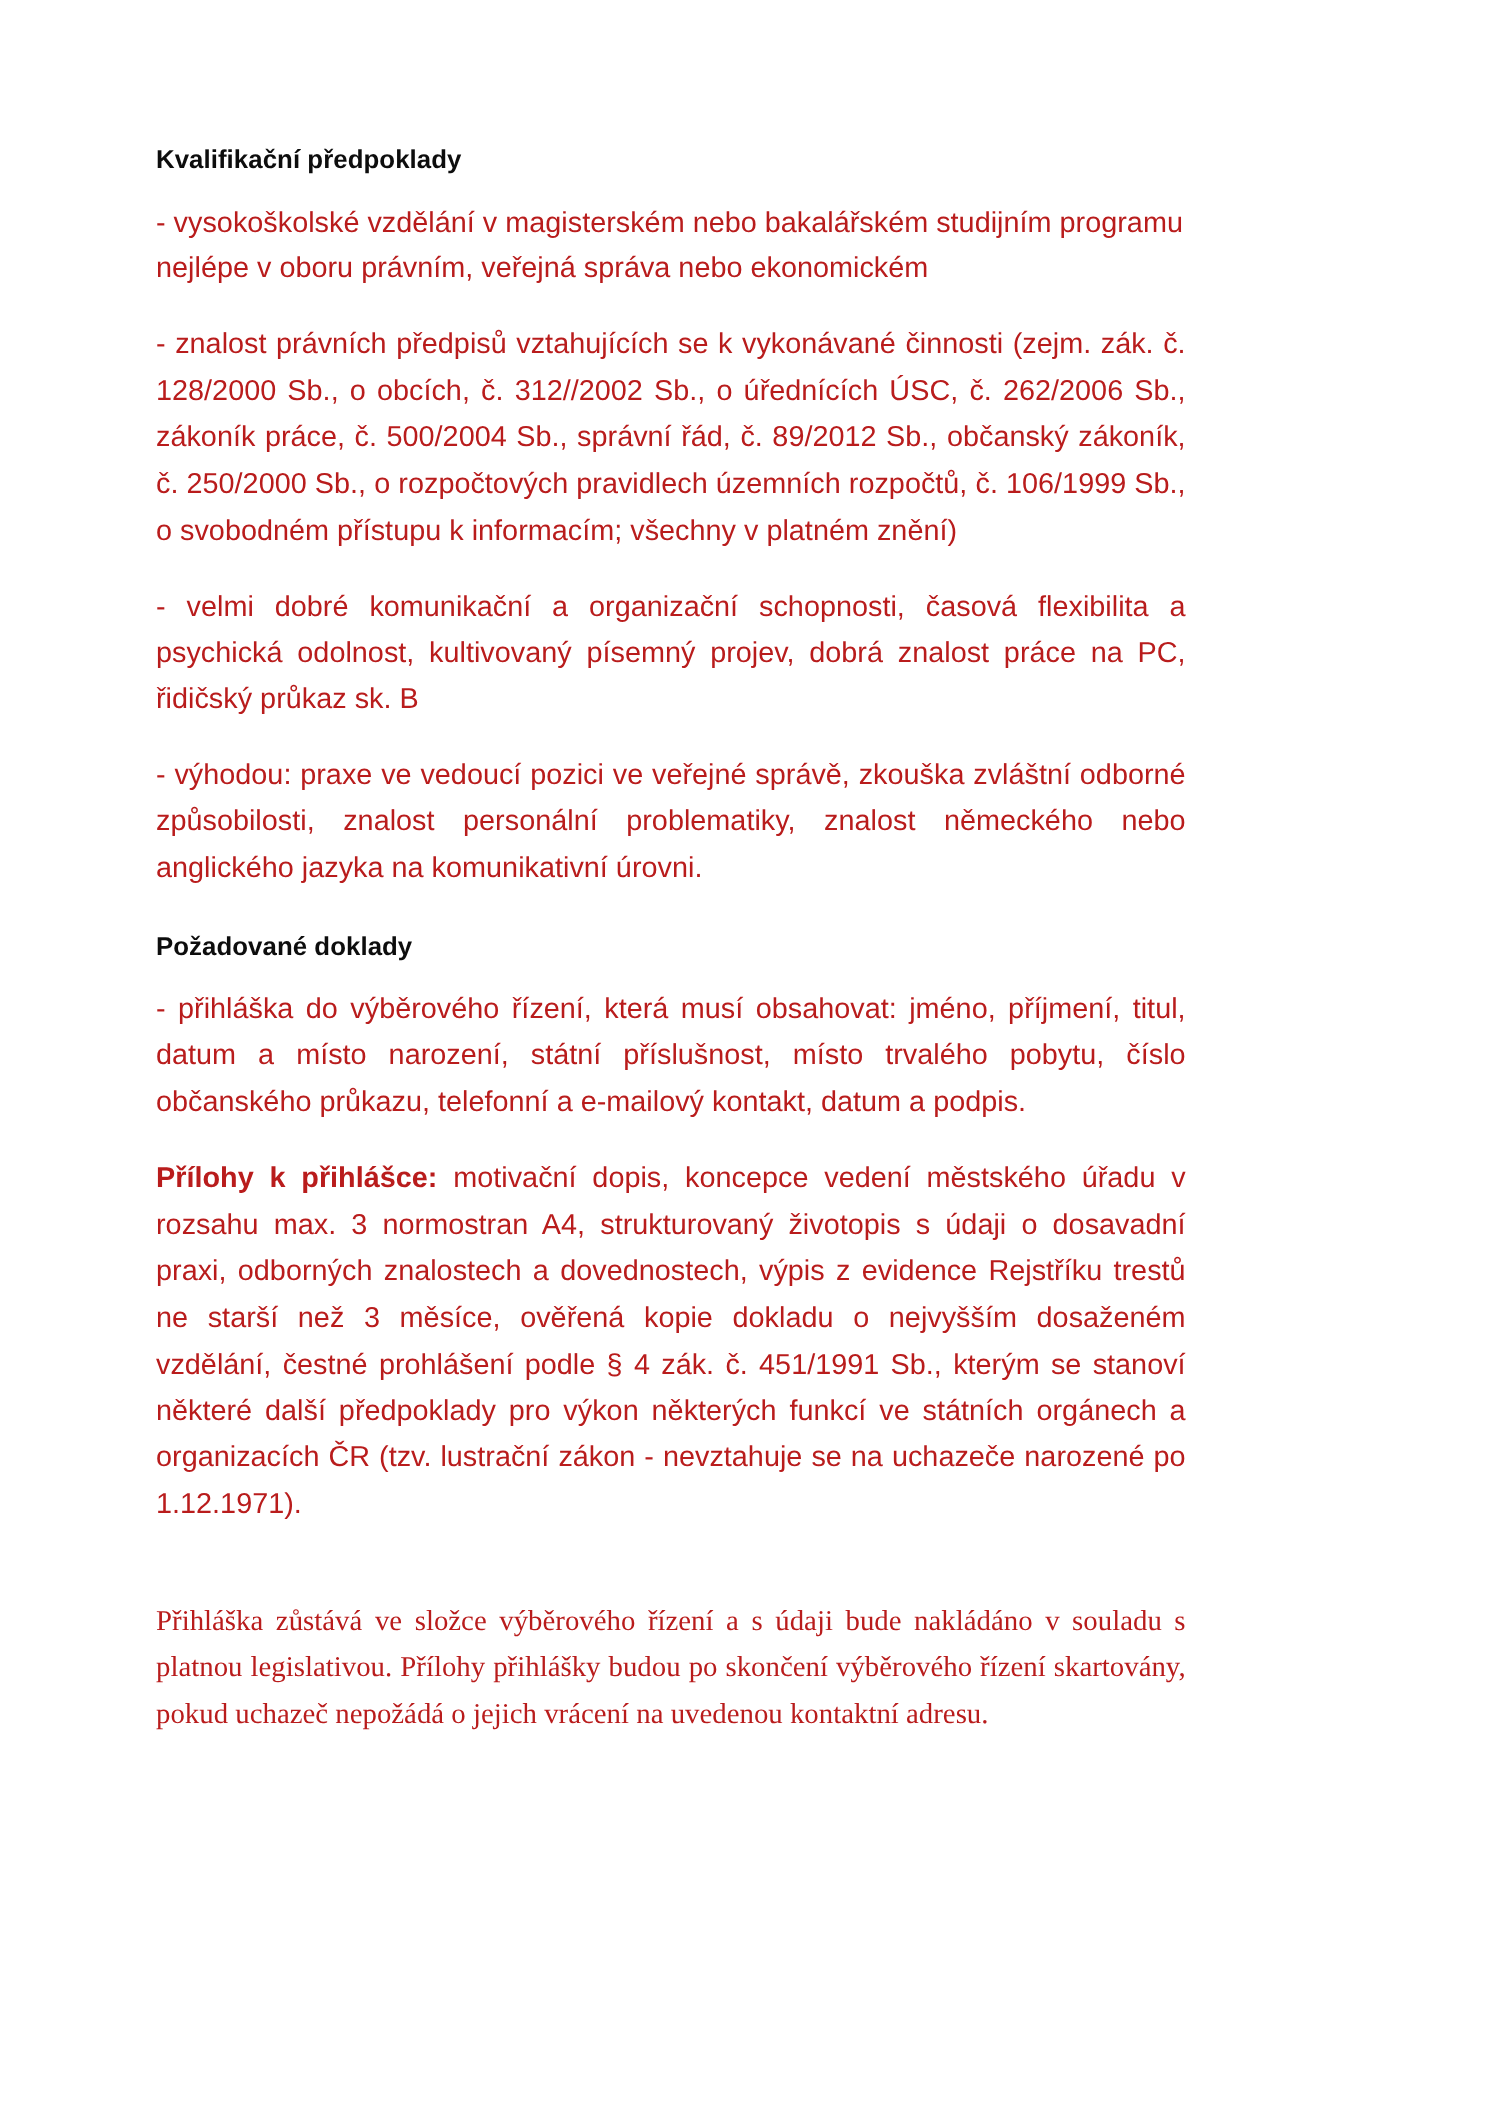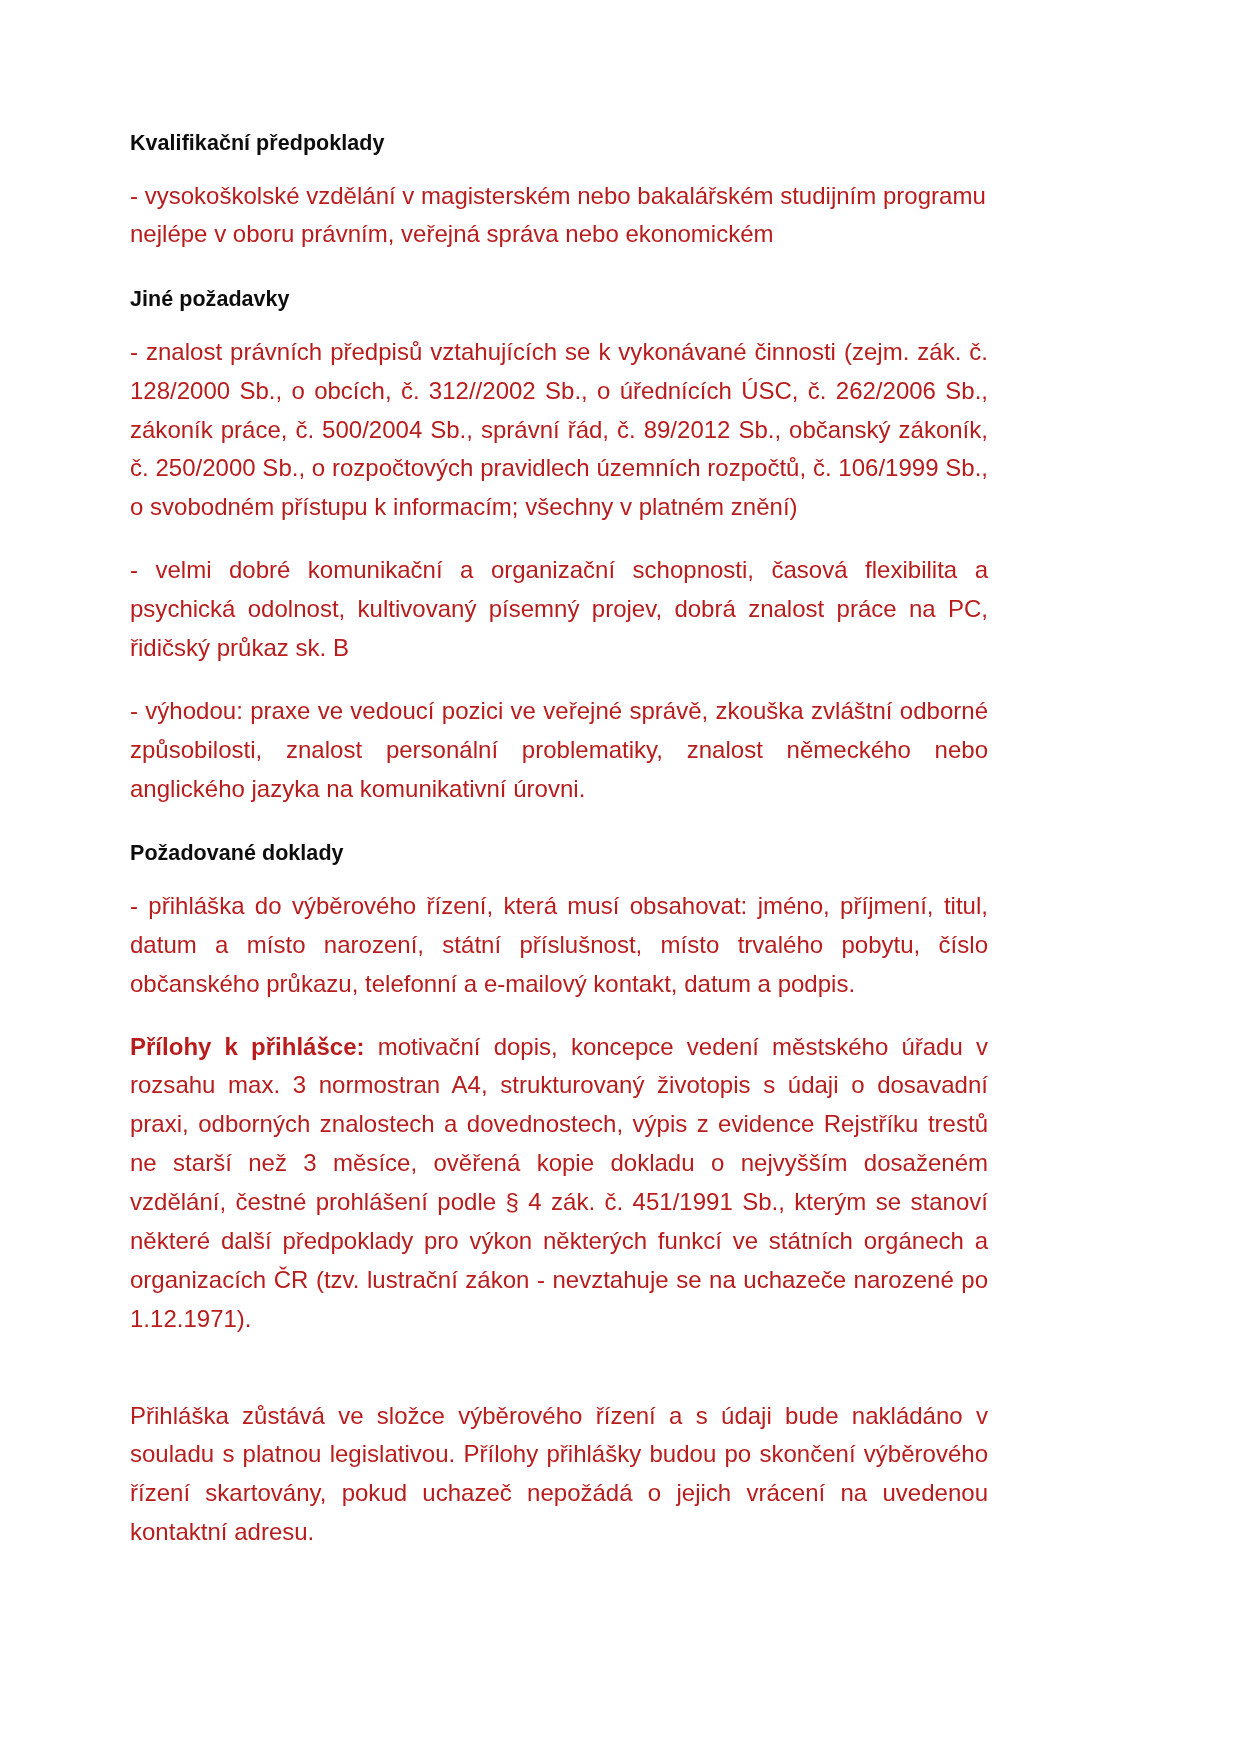--- a/index.html
+++ b/index.html
@@ -17,21 +17,21 @@
     width: 1240px;
     height: 1754px;
     margin: 0 auto;
     background: #ffffff;
     box-sizing: border-box;
     overflow: hidden;
   }
   .doc-body {
     position: absolute;
     left: 130px;
-    top: 128px;
+    top: 118px;
     width: 858px;
   }
   h2.section-heading {
     font-size: 21.5px;
     line-height: 1.42;
     font-weight: 700;
     margin: 0 0 18px 0;
     letter-spacing: 0.05px;
     color: #0d0d0d;
   }
@@ -52,38 +52,38 @@
     text-align: left;
   }
   p.para.last-in-block {
     margin-bottom: 26px;
   }
   .lead-bold {
     font-weight: 700;
   }
   .closing-block {
     margin-top: 58px;
+    font-family: Liberation Serif, serif;
   }
   .closing-block p.para {
     margin-bottom: 0;
   }
 </style>
 </head>
 <body>
 
 <div class="page">
   <div class="doc-body">
 
     <section>
       <h2 class="section-heading">Kvalifikační předpoklady</h2>
       <p class="para left">- vysokoškolské vzdělání v magisterském nebo bakalářském studijním programu nejlépe v oboru právním, veřejná správa nebo ekonomickém</p>
     </section>
 
     <section>
-      <h2 class="section-heading spaced-top">Jiné požadavky</h2>
       <p class="para">- znalost právních předpisů vztahujících se k vykonávané činnosti (zejm. zák. č. 128/2000 Sb., o obcích, č. 312//2002 Sb., o úřednících ÚSC, č. 262/2006 Sb., zákoník práce, č. 500/2004 Sb., správní řád, č. 89/2012 Sb., občanský zákoník, č. 250/2000 Sb., o rozpočtových pravidlech územních rozpočtů, č. 106/1999 Sb., o svobodném přístupu k informacím; všechny v platném znění)</p>
       <p class="para">- velmi dobré komunikační a organizační schopnosti, časová flexibilita a psychická odolnost, kultivovaný písemný projev, dobrá znalost práce na PC, řidičský průkaz sk. B</p>
       <p class="para last-in-block">- výhodou: praxe ve vedoucí pozici ve veřejné správě, zkouška zvláštní odborné způsobilosti, znalost personální problematiky, znalost německého nebo anglického jazyka na komunikativní úrovni.</p>
     </section>
 
     <section>
     </section>
 
     <section>
       <h2 class="section-heading spaced-top">Požadované doklady</h2>

